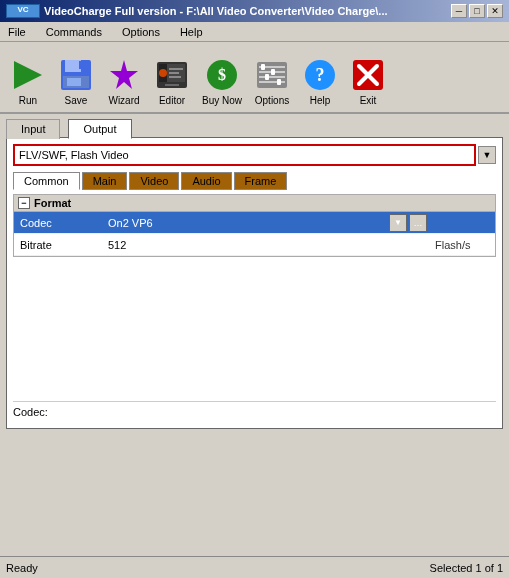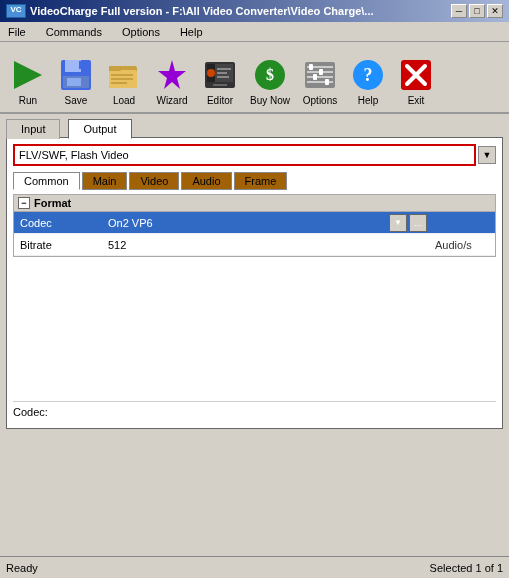--- a/index.html
+++ b/index.html
@@ -23,21 +23,21 @@
       height: 22px;
     }
     .title-bar-left {
       display: flex;
       align-items: center;
       gap: 4px;
       font-size: 11px;
       font-weight: bold;
     }
     .title-bar-icon {
-      width: 20px;
+      width: 34px;
       height: 14px;
       background: #4a90d9;
       border: 1px solid #2060a0;
       display: flex; justify-content: center;
       font-size: 8px; color: white;
     }
     .title-bar-controls {
       display: flex;
       gap: 2px;
     }
@@ -334,33 +334,20 @@
           <rect x="2" y="2" width="30" height="30" rx="2" fill="#4169e1"></rect>
           <rect x="6" y="2" width="16" height="12" fill="#a0b8f8"></rect>
           <rect x="4" y="18" width="26" height="12" fill="#6080cc"></rect>
           <rect x="8" y="20" width="14" height="8" fill="#8cacf0"></rect>
           <rect x="20" y="3" width="4" height="8" fill="#4169e1"></rect>
         </svg>
       </div>
       <span class="tool-label">Save</span>
     </div>
 
-    <div class="tool-btn">
-      <div class="tool-icon">
-        <svg width="34" height="34" viewBox="0 0 34 34">
-          <rect x="2" y="8" width="28" height="22" rx="2" fill="#c8a040"></rect>
-          <rect x="2" y="12" width="28" height="18" rx="2" fill="#e8c060"></rect>
-          <rect x="2" y="8" width="12" height="5" rx="1" fill="#c8a040"></rect>
-          <rect x="4" y="16" width="22" height="2" fill="#c8a040"></rect>
-          <rect x="4" y="20" width="22" height="2" fill="#c8a040"></rect>
-          <rect x="4" y="24" width="16" height="2" fill="#c8a040"></rect>
-        </svg>
-      </div>
-      <span class="tool-label">Load</span>
-    </div>
 
     <div class="tool-btn">
       <div class="tool-icon">
         <svg width="34" height="34" viewBox="0 0 34 34">
           <polygon points="17,2 20,13 31,13 22,20 25,31 17,24 9,31 12,20 3,13 14,13" fill="#9400d3"></polygon>
         </svg>
       </div>
       <span class="tool-label">Wizard</span>
     </div>
 
@@ -467,21 +454,21 @@
               <div style="width:18px; height:18px; background:#d4d0c8; border:1px solid #666; display:flex; align-items:center; justify-content:center; font-size:8px; cursor:pointer;">▼</div>
               <div style="width:18px; height:18px; background:#d4d0c8; border:1px solid #666; display:flex; align-items:center; justify-content:center; font-size:9px; cursor:pointer;">…</div>
             </div>
             <div style="width:44px; height:20px; background:#316ac5; margin-left:4px; flex-shrink:0;"></div>
             <div style="width:20px;"></div>
           </div>
 
           <div class="format-row">
             <span class="format-label">Bitrate</span>
             <span class="format-value">512</span>
-            <span class="format-unit">Audio/s</span>
+            <span class="format-unit">Flash/s</span>
           </div>
         </div>
 
         <div style="height: 140px;"></div>
 
         <div style="border-top: 1px solid #ccc; padding: 4px 0;">
           <span class="codec-label">Codec:</span>
         </div>
 
       </div>

